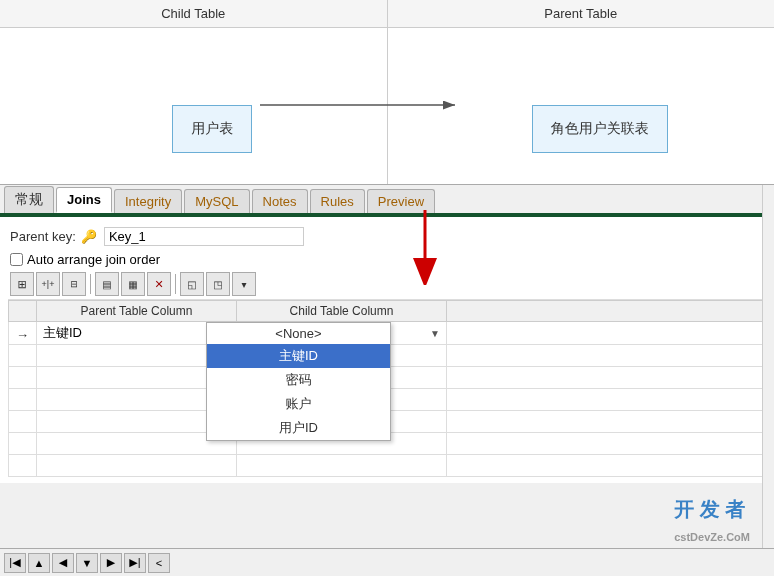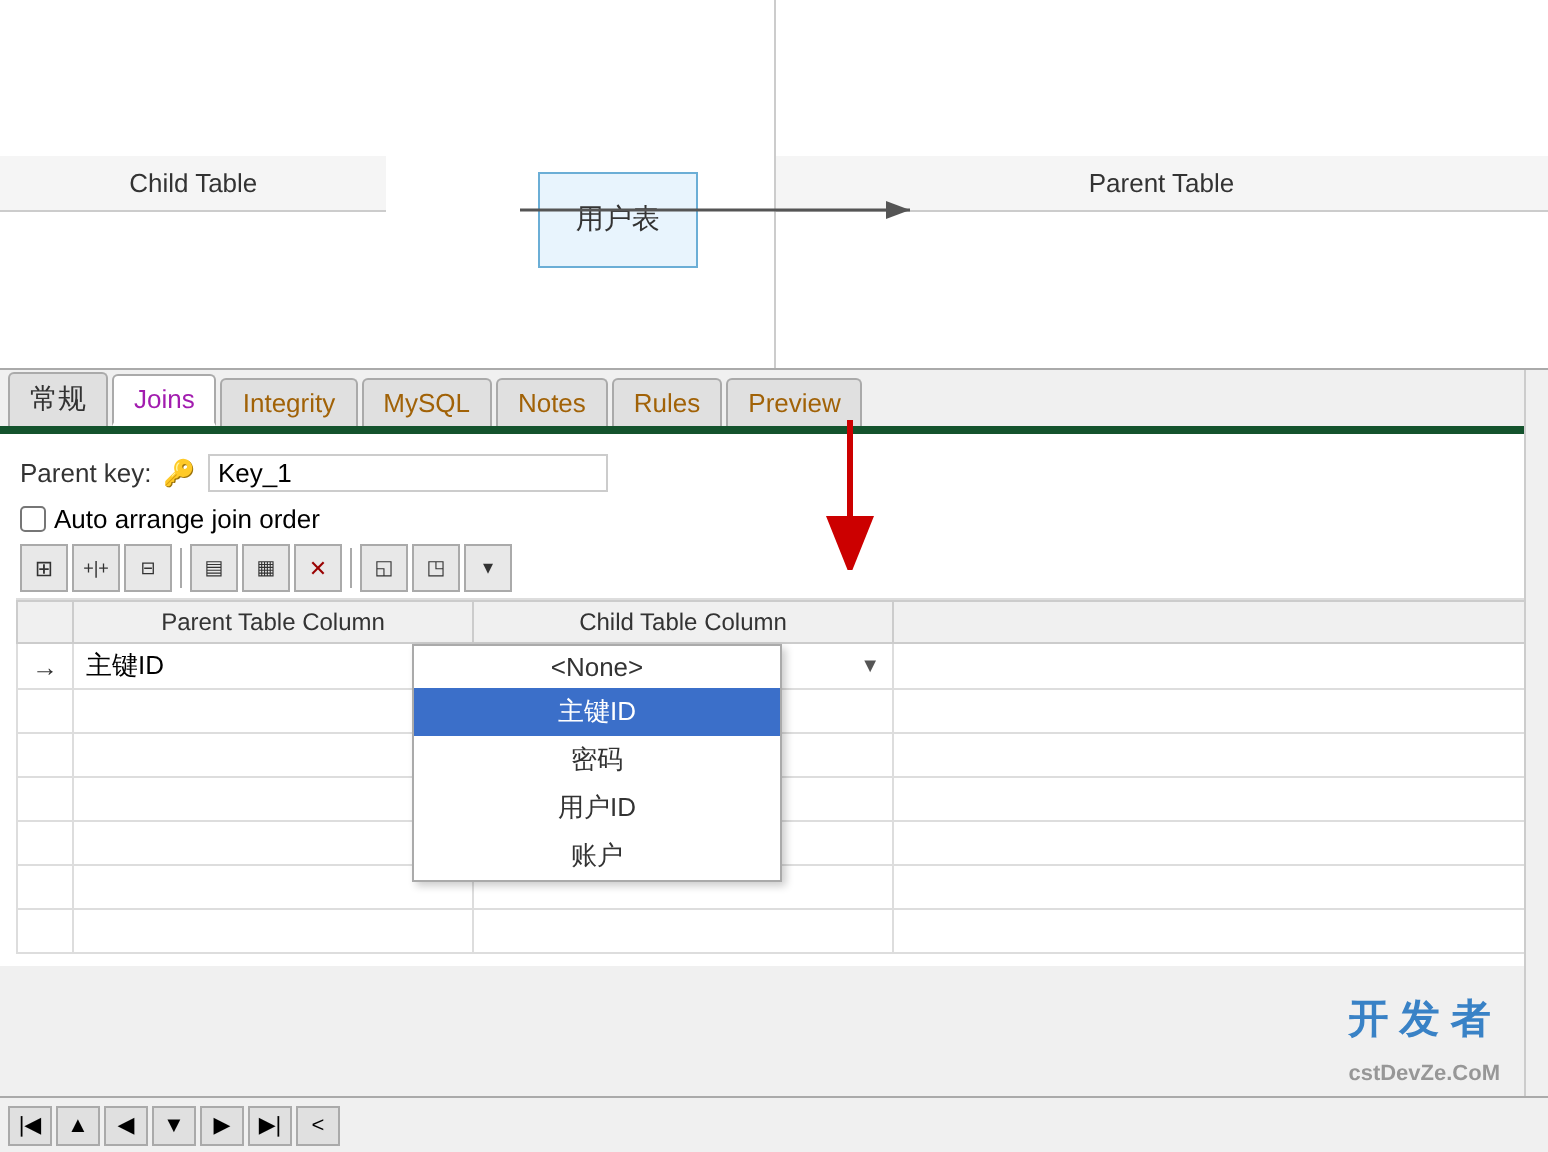--- a/index.html
+++ b/index.html
@@ -26,20 +26,21 @@
 
     .diagram-columns {
       display: flex;
       width: 100%;
       height: 100%;
     }
 
     .diagram-col {
       flex: 1;
       display: flex;
+      flex-direction: column;
       align-items: center;
       justify-content: space-between;
     }
 
     .diagram-col-header {
       width: 100%;
       text-align: center;
       padding: 6px 0;
       font-size: 13px;
       color: #333;
@@ -94,22 +95,22 @@
       background: #e0e0e0;
       cursor: pointer;
       font-size: 13px;
       border-radius: 3px 3px 0 0;
       color: #a16207;
     }
 
     .tab.active {
       background: #ffffff;
       border-bottom: 2px solid #ffffff;
-      font-weight: normal;
-      color: #a21caf;
+      font-weight: bold;
+      color: #000000;
       position: relative;
       z-index: 1;
     }
 
     .tab-first {
       font-size: 14px;
       color: #333;
     }
 
     
@@ -329,20 +330,23 @@
   <div class="diagram-columns">
     <div class="diagram-col">
       <div class="diagram-col-header">Child Table</div>
       <div class="diagram-inner">
         <div class="table-box">用户表</div>
       </div>
     </div>
     <div class="diagram-col-divider"></div>
     <div class="diagram-col">
       <div class="diagram-col-header">Parent Table</div>
+      <div class="diagram-inner">
+        <div class="table-box">角色用户关联表</div>
+      </div>
     </div>
   </div>
 
   <svg style="position:absolute;top:90px;left:260px;width:210px;height:30px;pointer-events:none;">
     <defs>
       <marker id="arrowhead" markerWidth="8" markerHeight="6" refX="8" refY="3" orient="auto">
         <polygon points="0 0, 8 3, 0 6" fill="#555"></polygon>
       </marker>
     </defs>
     <line x1="0" y1="15" x2="195" y2="15" stroke="#555" stroke-width="1.5" marker-end="url(#arrowhead)"></line>
@@ -453,22 +457,22 @@
           <td class="col-child"></td>
           <td></td>
         </tr>
       </tbody>
     </table>
 
     <div class="dropdown-popup">
       <div class="dropdown-item">&lt;None&gt;</div>
       <div class="dropdown-item selected">主键ID</div>
       <div class="dropdown-item">密码</div>
+      <div class="dropdown-item">账户</div>
       <div class="dropdown-item">用户ID</div>
-      <div class="dropdown-item">账户</div>
     </div>
   </div>
 </div>
 
 <div class="scroll-hint"></div>
 
 <div class="bottom-bar">
   <div class="nav-btn">|◀</div>
   <div class="nav-btn">▲</div>
   <div class="nav-btn">◀</div>

